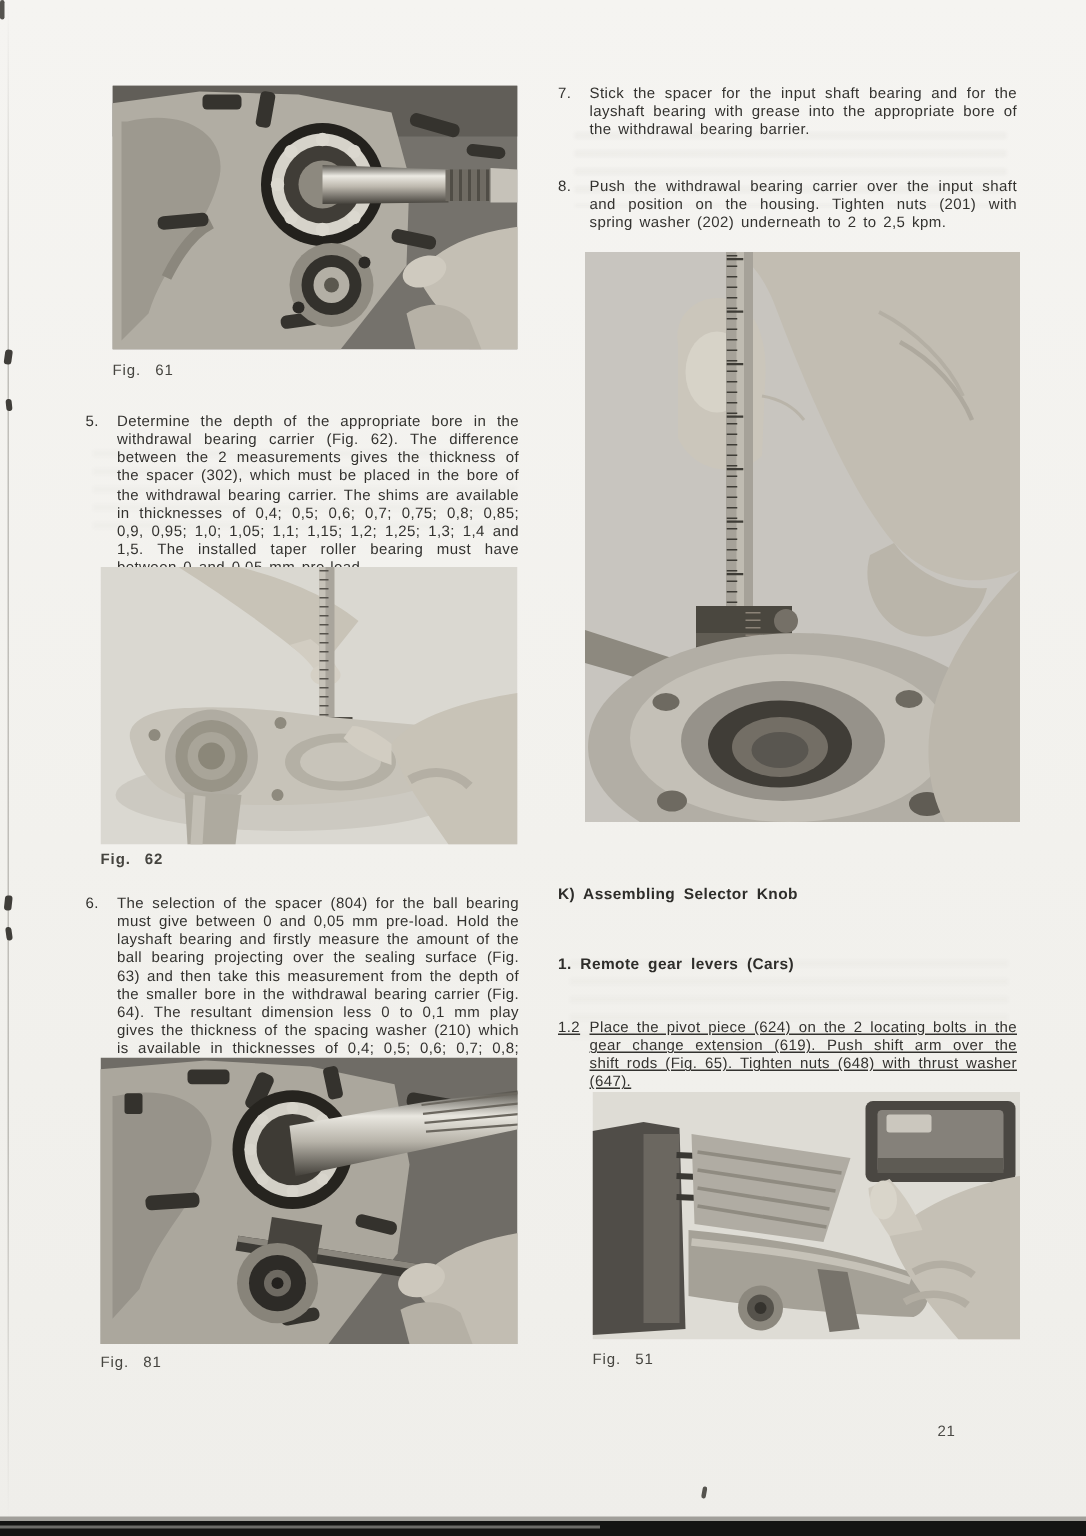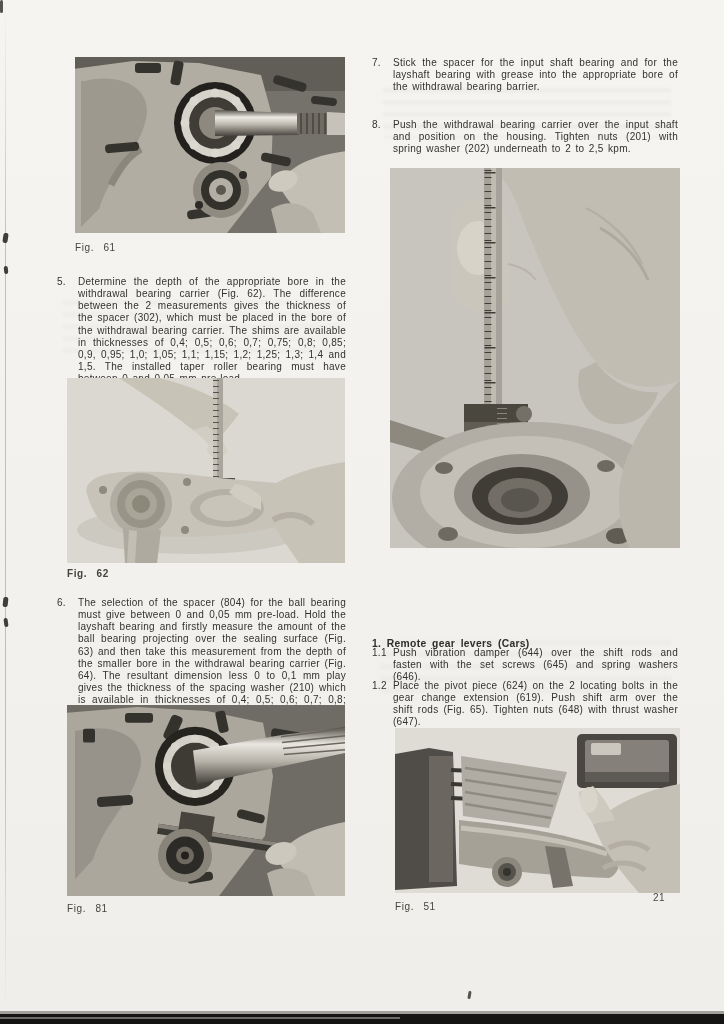--- a/index.html
+++ b/index.html
@@ -239,28 +239,25 @@
       <ellipse cx="130" cy="330" rx="32" ry="20" fill="#736e65"></ellipse>
       <ellipse cx="130" cy="332" rx="19" ry="12" fill="#595650"></ellipse>
       <ellipse cx="54" cy="300" rx="9" ry="6" fill="#6e6a61"></ellipse>
       <ellipse cx="216" cy="298" rx="9" ry="6" fill="#6e6a61"></ellipse>
       <ellipse cx="228" cy="368" rx="12" ry="8" fill="#605c54"></ellipse>
       <ellipse cx="58" cy="366" rx="10" ry="7" fill="#6e6a61"></ellipse>
       <path d="M290,212 L290,380 L240,380 C224,350 226,310 242,278 C254,252 272,230 290,212 Z" fill="#bcb7ac"></path>
     </svg>
   </div>
 
+  <div class="heading" style="left:372px;top:591px;width:306px;">K) Assembling Selector Knob</div>
   <div class="heading" style="left:372px;top:621px;width:306px;margin-top:17px;">1. Remote gear levers (Cars)</div>
 
-  <div class="step" style="left:372px;top:647px;width:306px;">
-    <span class="num">1.1</span>
-    <div class="txt">Push vibration damper (644) over the shift rods and fasten with the set screws (645) and spring washers (646).</div>
-  </div>
-
-  <div class="step" style="left:372px;top:680px;width:306px;">
+
+  <div class="step" style="left:372px;top:680px;width:306px;text-decoration:underline;">
     <span class="num">1.2</span>
     <div class="txt">Place the pivot piece (624) on the 2 locating bolts in the gear change extension (619). Push shift arm over the shift rods (Fig. 65). Tighten nuts (648) with thrust washer (647).</div>
   </div>
 
   <div class="photo" style="left:395px;top:728px;width:285px;height:165px;">
     <svg viewBox="0 0 285 165" preserveAspectRatio="none">
       <rect width="285" height="165" fill="#dedcd5"></rect>
       <path d="M0,26 L34,20 L58,24 L62,158 L0,162 Z" fill="#504d48"></path>
       <rect x="34" y="28" width="24" height="126" fill="#6b6760"></rect>
       <g stroke="#3a3833" stroke-width="4">
@@ -287,21 +284,21 @@
       <rect x="190" y="44" width="84" height="10" fill="#5e5b54"></rect>
       <path d="M285,56 C248,62 216,78 198,96 C208,124 230,148 244,165 L285,165 Z" fill="#c5c0b5"></path>
       <path d="M198,96 C190,84 184,74 184,64 L198,58 C208,68 216,82 220,92 Z" fill="#cfcabf"></path>
       <ellipse cx="194" cy="72" rx="9" ry="13" fill="#d9d5ca"></ellipse>
       <path d="M214,120 C228,112 244,114 254,122" stroke="#b3aea3" stroke-width="5" fill="none"></path>
       <path d="M208,140 C222,132 240,134 250,142" stroke="#b3aea3" stroke-width="5" fill="none"></path>
     </svg>
   </div>
   <div class="caption" style="left:395px;top:901px;width:285px;">Fig. 51</div>
 
-  <div class="pagenum" style="left:625px;top:892px;width:40px;text-align:right;">21</div>
+  <div class="pagenum" style="left:625px;top:949px;width:40px;text-align:left;">21</div>
 
   <div class="edge-line"></div>
   <div class="mark" style="left:0;top:0;width:3px;height:13px;background:#55534f;"></div>
   <div class="mark" style="left:3px;top:233px;width:5px;height:10px;transform:rotate(8deg);"></div>
   <div class="mark" style="left:4px;top:266px;width:4px;height:8px;transform:rotate(-6deg);"></div>
   <div class="mark" style="left:3px;top:597px;width:5px;height:10px;transform:rotate(6deg);"></div>
   <div class="mark" style="left:4px;top:618px;width:4px;height:9px;transform:rotate(-8deg);"></div>
   <div class="mark" style="left:468px;top:991px;width:3px;height:8px;transform:rotate(10deg);background:#55534e;"></div>
   <div class="bottom-gray"></div>
   <div class="bottom-black">

